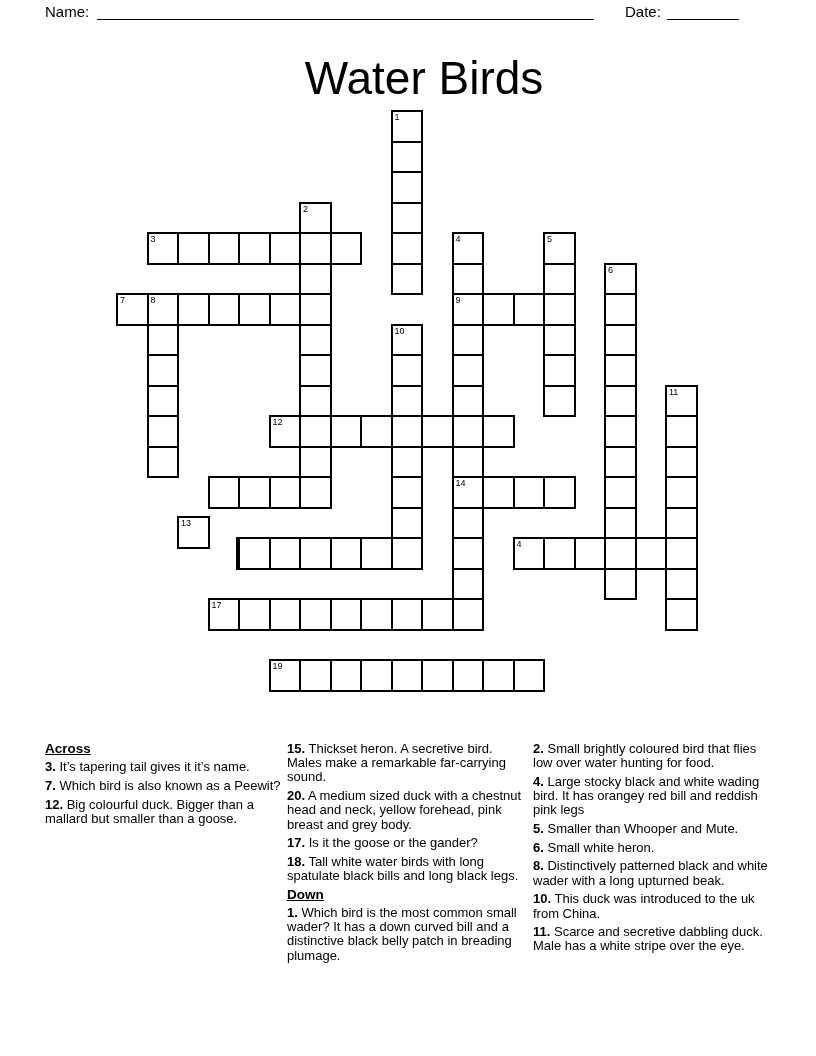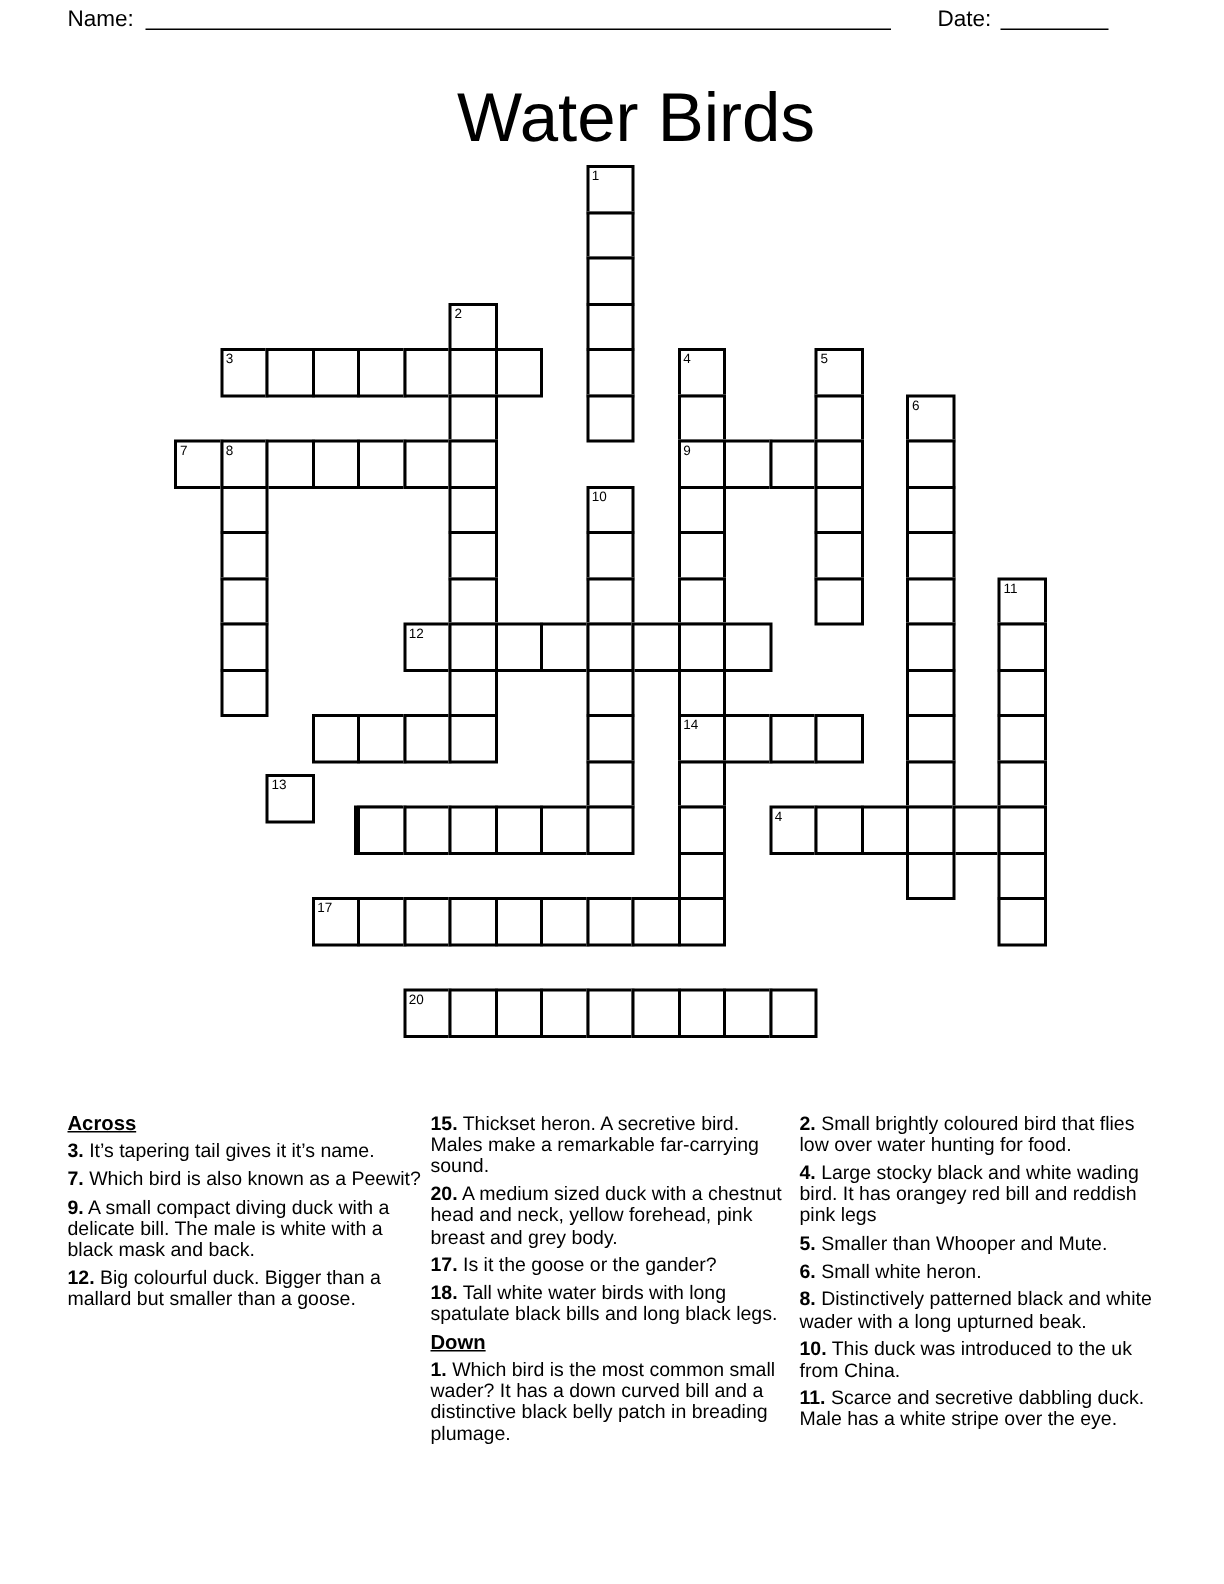--- a/index.html
+++ b/index.html
@@ -183,37 +183,36 @@
     <div class="cell" style="left: 122px; top: 488px;"></div>
     <div class="cell" style="left: 152.5px; top: 488px;"></div>
     <div class="cell" style="left: 183px; top: 488px;"></div>
     <div class="cell" style="left: 213.5px; top: 488px;"></div>
     <div class="cell" style="left: 244px; top: 488px;"></div>
     <div class="cell" style="left: 274.5px; top: 488px;"></div>
     <div class="cell" style="left: 305px; top: 488px;"></div>
     <div class="cell" style="left: 335.5px; top: 488px;"></div>
     <div class="cell" style="left: 549px; top: 488px;"></div>
     <div class="cell" style="left: 152.5px; top: 549px;">
-      <span class="cellnum">20</span>
+      <span class="cellnum">19</span>
     </div>
     <div class="cell" style="left: 183px; top: 549px;"></div>
     <div class="cell" style="left: 213.5px; top: 549px;"></div>
     <div class="cell" style="left: 244px; top: 549px;"></div>
     <div class="cell" style="left: 274.5px; top: 549px;"></div>
     <div class="cell" style="left: 305px; top: 549px;"></div>
     <div class="cell" style="left: 335.5px; top: 549px;"></div>
     <div class="cell" style="left: 366px; top: 549px;"></div>
     <div class="cell" style="left: 396.5px; top: 549px;"></div>
   </div>
 
 <div class="clue-col col1">
     <div class="clue-heading">Across</div>
     <p class="clue"><span class="num">3.</span> It’s tapering tail gives it it’s name.</p>
     <p class="clue"><span class="num">7.</span> Which bird is also known as a Peewit?</p>
-    <p class="clue"><span class="num">9.</span> A small compact diving duck with a delicate bill. The male is white with a black mask and back.</p>
     <p class="clue"><span class="num">12.</span> Big colourful duck. Bigger than a mallard but smaller than a goose.</p>
   </div>
 <div class="clue-col col2">
     <p class="clue"><span class="num">15.</span> Thickset heron. A secretive bird. Males make a remarkable far-carrying sound.</p>
     <p class="clue"><span class="num">20.</span> A medium sized duck with a chestnut head and neck, yellow forehead, pink breast and grey body.</p>
     <p class="clue"><span class="num">17.</span> Is it the goose or the gander?</p>
     <p class="clue"><span class="num">18.</span> Tall white water birds with long spatulate black bills and long black legs.</p>
     <div class="clue-heading">Down</div>
     <p class="clue"><span class="num">1.</span> Which bird is the most common small wader? It has a down curved bill and a distinctive black belly patch in breading plumage.</p>
   </div>

